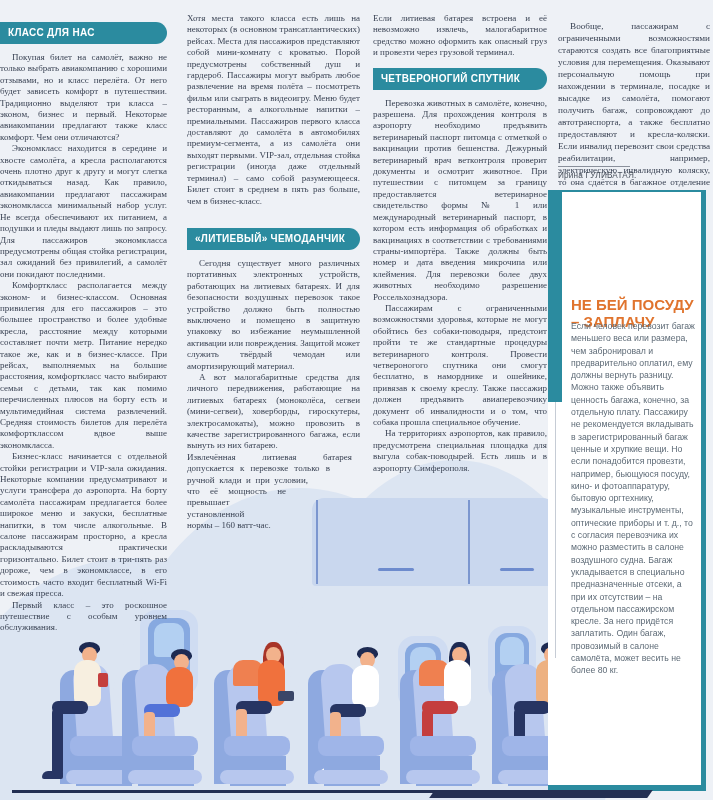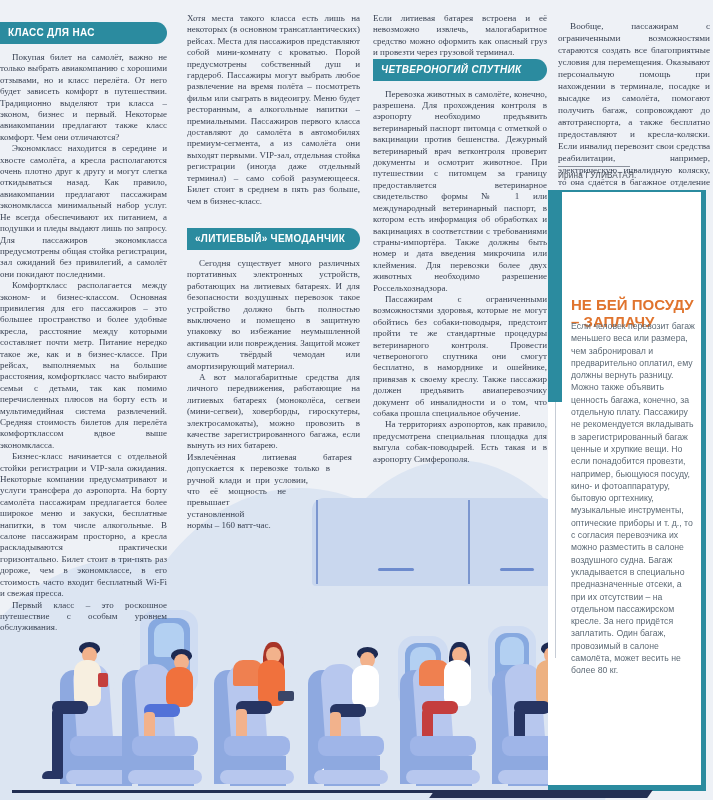--- a/index.html
+++ b/index.html
@@ -229,24 +229,24 @@
     <span class="st" style="width:52px;height:11px;"></span>
     <span class="st" style="width:74px;height:11px;"></span>
     <span class="st" style="width:92px;height:11px;"></span>
     <span class="st" style="width:108px;height:11px;"></span>
     <span>Извлечённая литиевая батарея допускается к перевозке только в ручной клади и при условии, что её мощность не превышает установленной нормы – 160 ватт-час.</span>
   </p>
 </div>
 
 <div class="col" style="left:373px;top:13px;width:174px;">
   <p class="noind">Если литиевая батарея встроена и её невозможно извлечь, малогабаритное средство можно оформить как опасный груз и провезти через грузовой терминал.</p>
-  <span class="pill" style="font-style:italic;">ЧЕТВЕРОНОГИЙ СПУТНИК</span>
+  <span class="pill" style="margin-top:9px;">ЧЕТВЕРОНОГИЙ СПУТНИК</span>
   <p>Перевозка животных в самолёте, конечно, разрешена. Для прохождения контроля в аэропорту необходимо предъявить ветеринарный паспорт питомца с отметкой о вакцинации против бешенства. Дежурный ветеринарный врач ветконтроля проверит документы и осмотрит животное. При путешествии с питомцем за границу предоставляется ветеринарное свидетельство формы № 1 или международный ветеринарный паспорт, в котором есть информация об обработках и вакцинациях в соответствии с требованиями страны-импортёра. Также должны быть номер и дата введения микрочипа или клеймения. Для перевозки более двух животных необходимо разрешение Россельхознадзора.</p>
   <p>Пассажирам с ограниченными возможностями здоровья, которые не могут обойтись без собаки-поводыря, предстоит пройти те же стандартные процедуры ветеринарного контроля. Провести четвероногого спутника они смогут бесплатно, в наморднике и ошейнике, привязав к своему креслу. Также пассажир должен предъявить авиаперевозчику документ об инвалидности и о том, что собака прошла специальное обучение.</p>
-  <p>На территориях аэропортов, как правило, предусмотрена специальная площадка для выгула собак-поводырей. Есть такая и в аэропорту Симферополя.</p>
+  <p>На территориях аэропортов, как правило, предусмотрена специальная площадка для выгула собак-поводырей. Есть лишь и в аэропорту Симферополя.</p>
 </div>
 
 <div class="col" style="left:558px;top:20px;width:152px;font-size:9.2px;line-height:12px;">
   <p>Вообще, пассажирам с ограниченными возможностями стараются создать все благоприятные условия для перемещения. Оказывают персональную помощь при нахождении в терминале, посадке и высадке из самолёта, помогают получить багаж, сопровождают до автотранспорта, а также бесплатно предоставляют и кресла-коляски. Если инвалид перевозит свои средства реабилитации, например, электрическую инвалидную коляску, то она сдаётся в багажное отделение как негабаритный груз.</p>
 </div>
 <div class="bylinewrap">
   <div class="rule"></div>
   <div class="byline">Ирина ГУЛИВАТАЯ.</div>
 </div>
 

